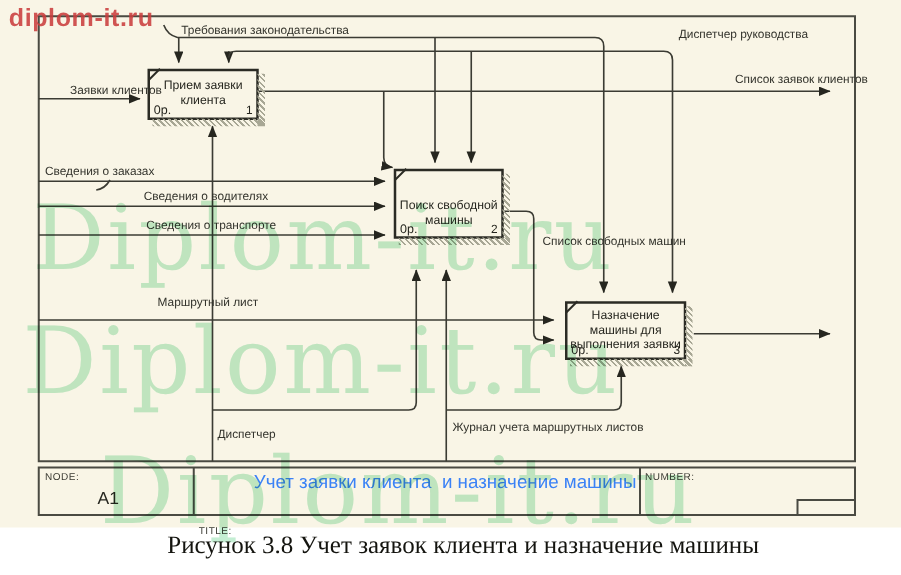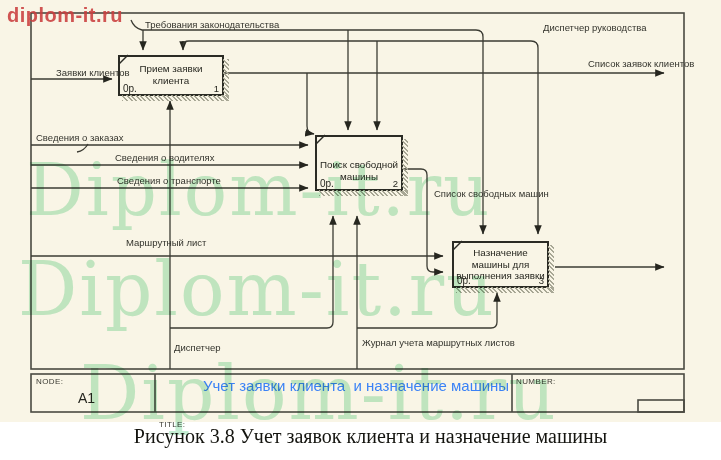--- a/index.html
+++ b/index.html
@@ -69,21 +69,21 @@
       <path d="M183,46 Q183,41 189,41 H531 Q538,41 538,48 V234" marker-end="url(#ah)"></path>
       <path d="M377,41 V130" marker-end="url(#ah)"></path>
       <path d="M170,369 V101" marker-end="url(#ah)"></path>
       <path d="M170,328 H327 Q333,328 333,322 V216" marker-end="url(#ah)"></path>
       <path d="M357,369 V216" marker-end="url(#ah)"></path>
       <path d="M357,328 H491 Q497,328 497,322 V293" marker-end="url(#ah)"></path>
       <path d="M77,152 Q84,151 88,144"></path>
     </g>
   </svg>
 
-  <div class="pbox" style="left:118px;top:55px;width:106px;height:41px;">
+  <div class="pbox" style="left:118px;top:55px;width:89px;height:41px;">
     <div class="bl" style="top:6px;">Прием заявки клиента</div>
     <div class="cost">0р.</div>
     <div class="num">1</div>
   </div>
   <div class="pbox" style="left:315px;top:135px;width:88px;height:56px;">
     <div class="bl" style="top:22px;">Поиск свободной машины</div>
     <div class="cost">0р.</div>
     <div class="num">2</div>
   </div>
   <div class="pbox" style="left:452px;top:241px;width:97px;height:47px;">

